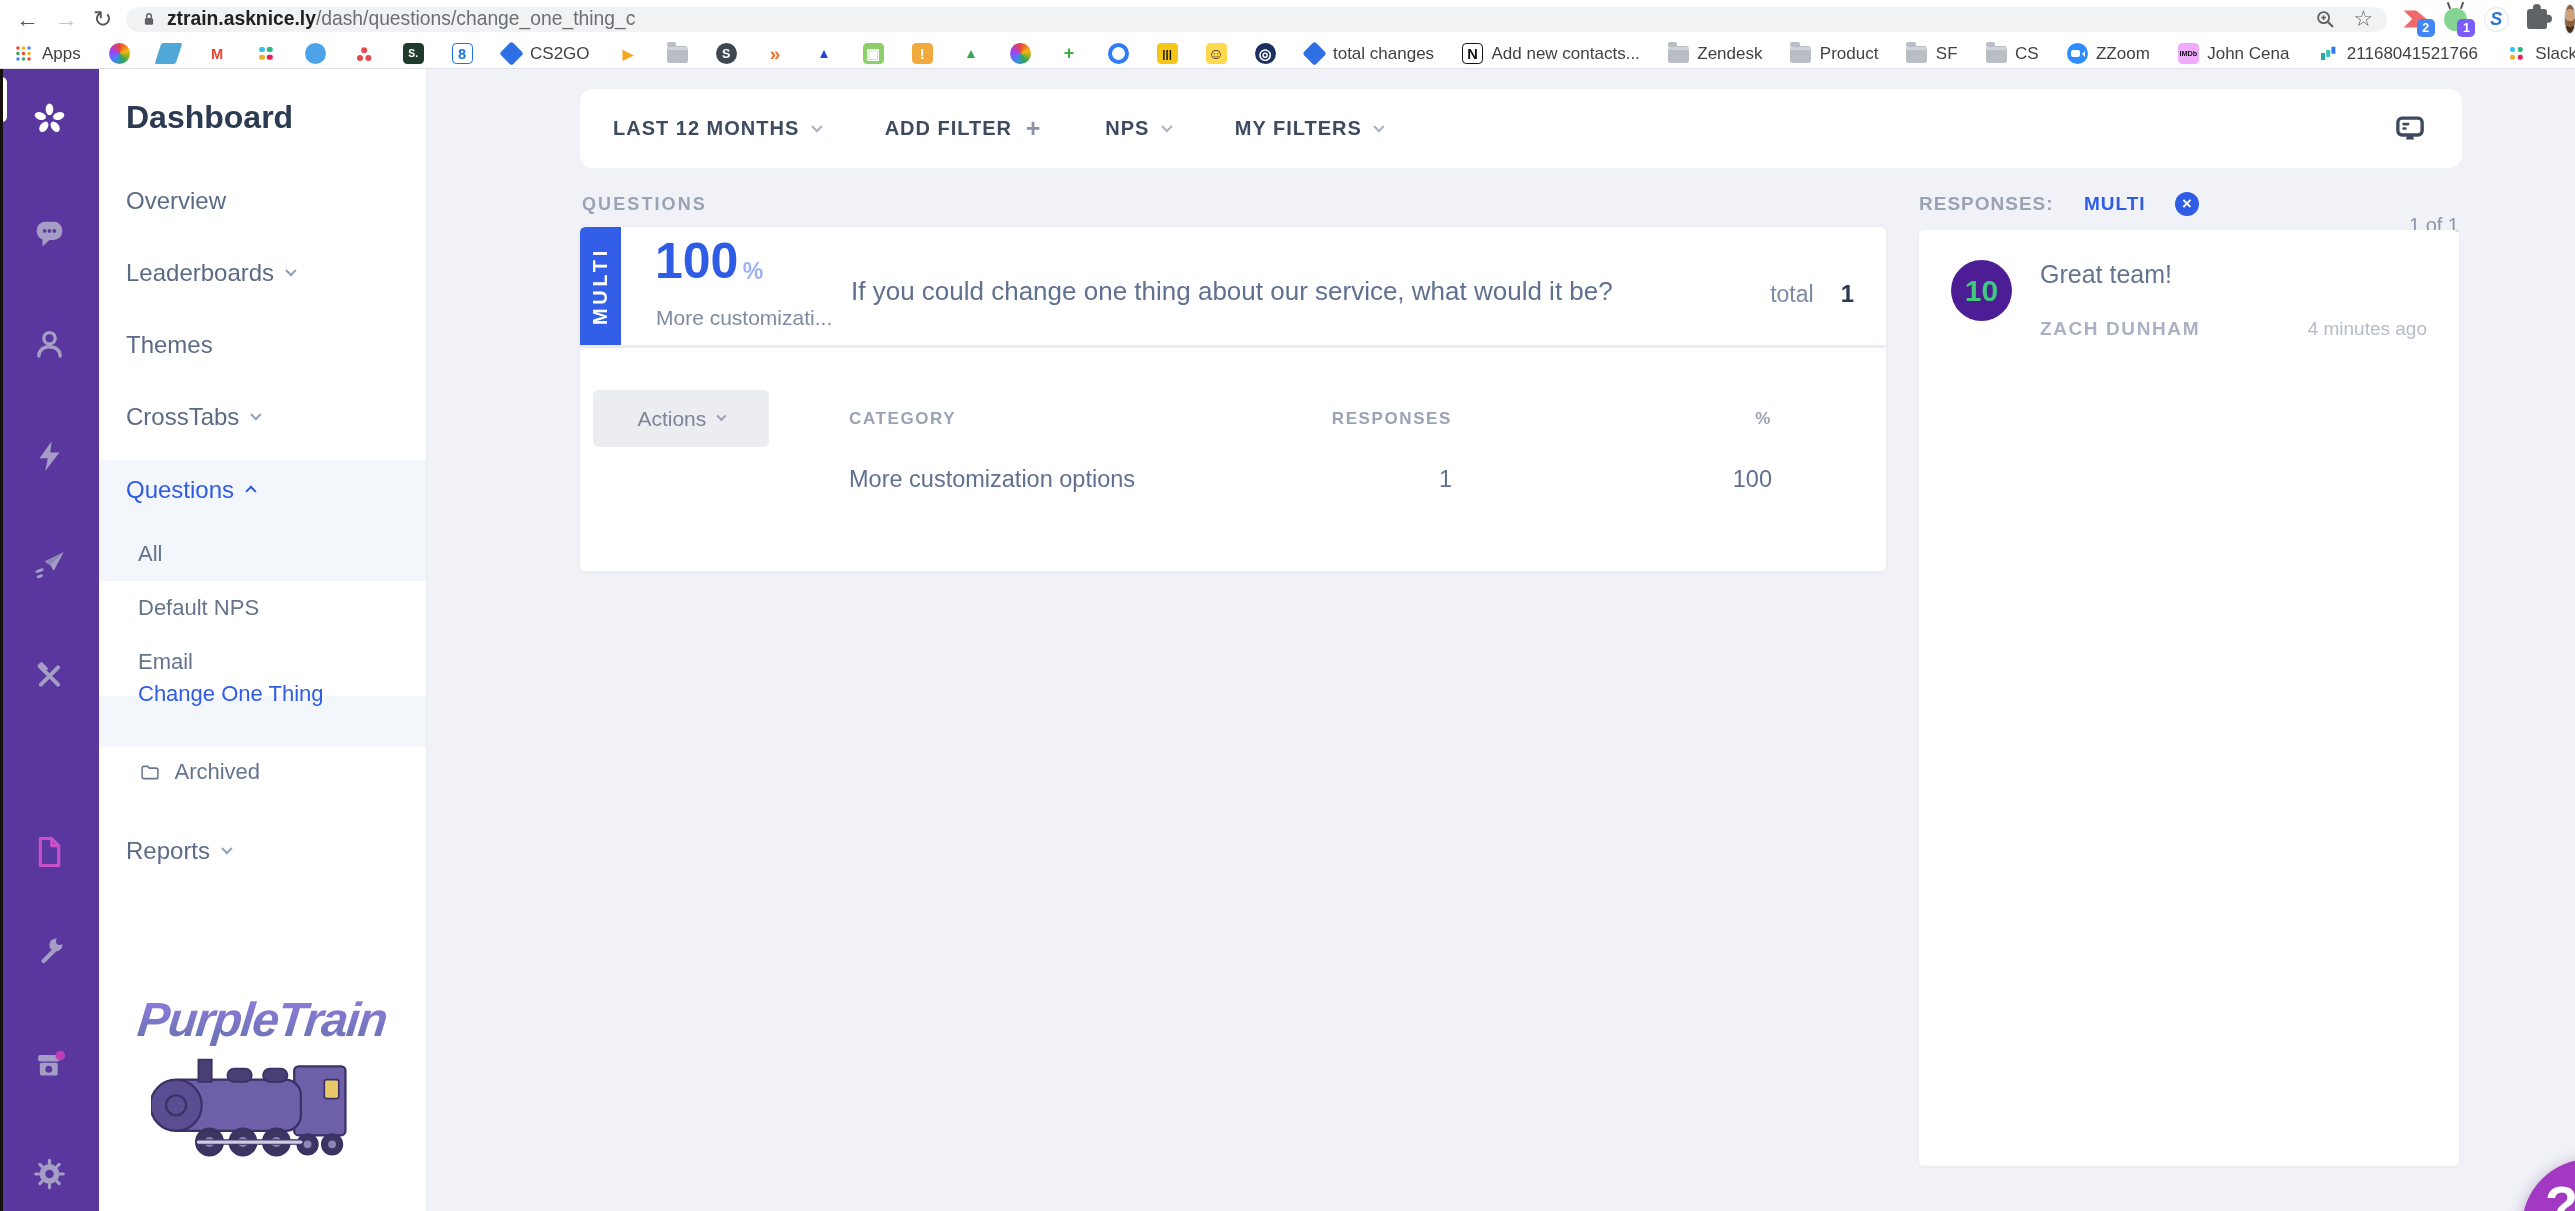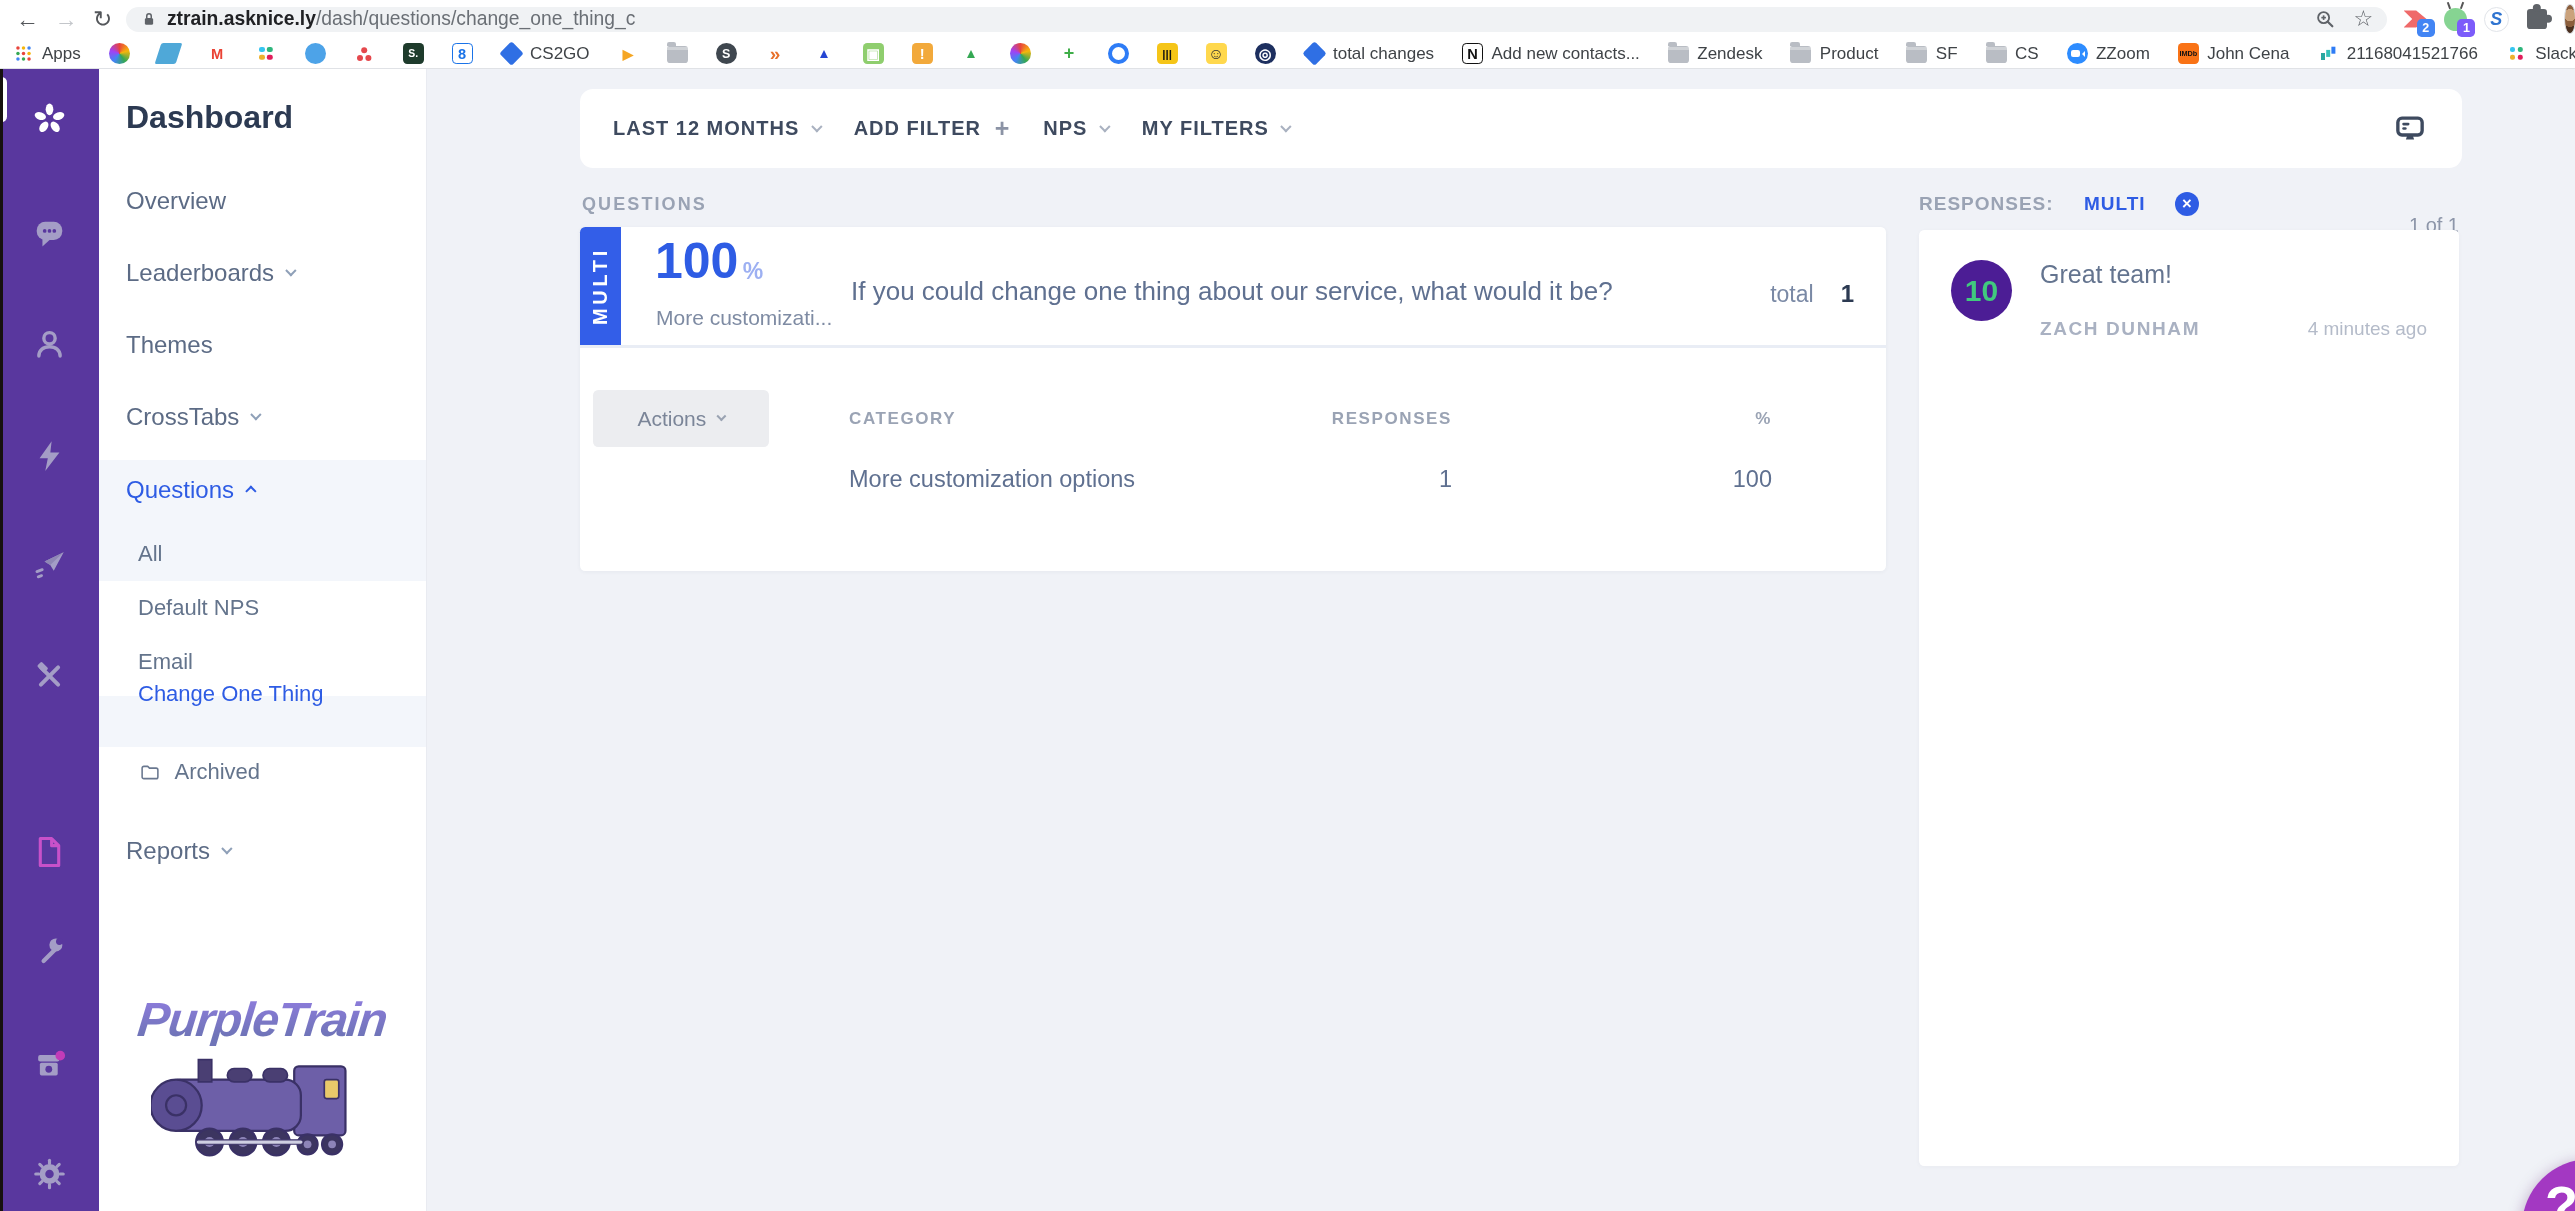--- a/index.html
+++ b/index.html
@@ -73,21 +73,21 @@
   .chv.down { transform:rotate(45deg) translate(-1.6px,-1.6px); }
   .chv.up { transform:rotate(225deg) translate(-1px,-1px); }
   .nav-item.active .chv { border-color:#2e5ce4; }
   .nav-folder { width:24px; height:21px; flex:0 0 auto; }
   .brand { position:absolute; left:0; top:923px; width:100%; text-align:center; }
   .brand-name { display:inline-block; font-size:48px; font-weight:bold; font-style:italic; letter-spacing:-1.6px; transform:skewX(-6deg); background:linear-gradient(180deg,#8a7bd8 20%,#6f74b8 80%); -webkit-background-clip:text; background-clip:text; color:transparent; }
   .brand-train { margin-top:-3.1px; }
 
   
   .main { position:absolute; left:427px; top:69px; right:0; bottom:0; background:#f0f2f7; z-index:4; overflow:hidden; }
-  .filterbar { position:absolute; left:153px; top:20px; width:1882px; height:79px; background:#fff; border-radius:13px; display:flex; align-items:center; padding:0 33px; gap:33px; }
+  .filterbar { position:absolute; left:153px; top:20px; width:1882px; height:79px; background:#fff; border-radius:13px; display:flex; align-items:center; padding:0 33px; gap:64px; }
   .filter-item { font-size:20px; font-weight:bold; color:#3e4a5f; letter-spacing:1px; display:flex; align-items:center; gap:13.6px; cursor:pointer; }
   .filter-item .chv { border-color:#a9b1c0; }
   .filter-plus { font-size:25px; color:#8b93a5; font-weight:bold; line-height:1; }
   .tv-btn { margin-left:auto; width:38px; height:33px; display:flex; align-items:center; justify-content:center; }
 
   .q-heading { position:absolute; left:155px; top:125px; font-size:18px; font-weight:bold; color:#9aa3b4; letter-spacing:2.1px; }
 
   .q-card { position:absolute; left:153px; top:158px; width:1306px; height:344px; background:#fff; border-radius:5.2px; box-shadow:0 1px 4.2px rgba(44,58,82,.05); }
   .ribbon { position:absolute; left:0; top:0; width:41px; height:118px; background:#335ee8; border-radius:5.2px 0 0 0; display:flex; align-items:center; justify-content:center; }
   .ribbon span { writing-mode:vertical-rl; transform:rotate(180deg); color:#fff; font-size:20px; font-weight:bold; letter-spacing:3.7px; }
@@ -277,21 +277,21 @@
       </span>
       <span class="bm">
         <span class="fav kind-folder"></span>
         <span class="bm-label">CS</span>
       </span>
       <span class="bm">
         <span class="fav kind-zoom" style="background: rgb(45, 140, 255);"></span>
         <span class="bm-label">ZZoom</span>
       </span>
       <span class="bm">
-        <span class="fav kind-glyph" style="background: #f97316; color: rgb(17, 17, 17); font-size: 7.3px;">IMDb</span>
+        <span class="fav kind-glyph" style="background: #f0abfc; color: rgb(17, 17, 17); font-size: 7.3px;">IMDb</span>
         <span class="bm-label">John Cena</span>
       </span>
       <span class="bm">
         <span class="fav kind-bars"></span>
         <span class="bm-label">21168041521766</span>
       </span>
       <span class="bm">
         <span class="fav kind-slack"></span>
         <span class="bm-label">Slack | Sloan | Ask...</span>
       </span>

